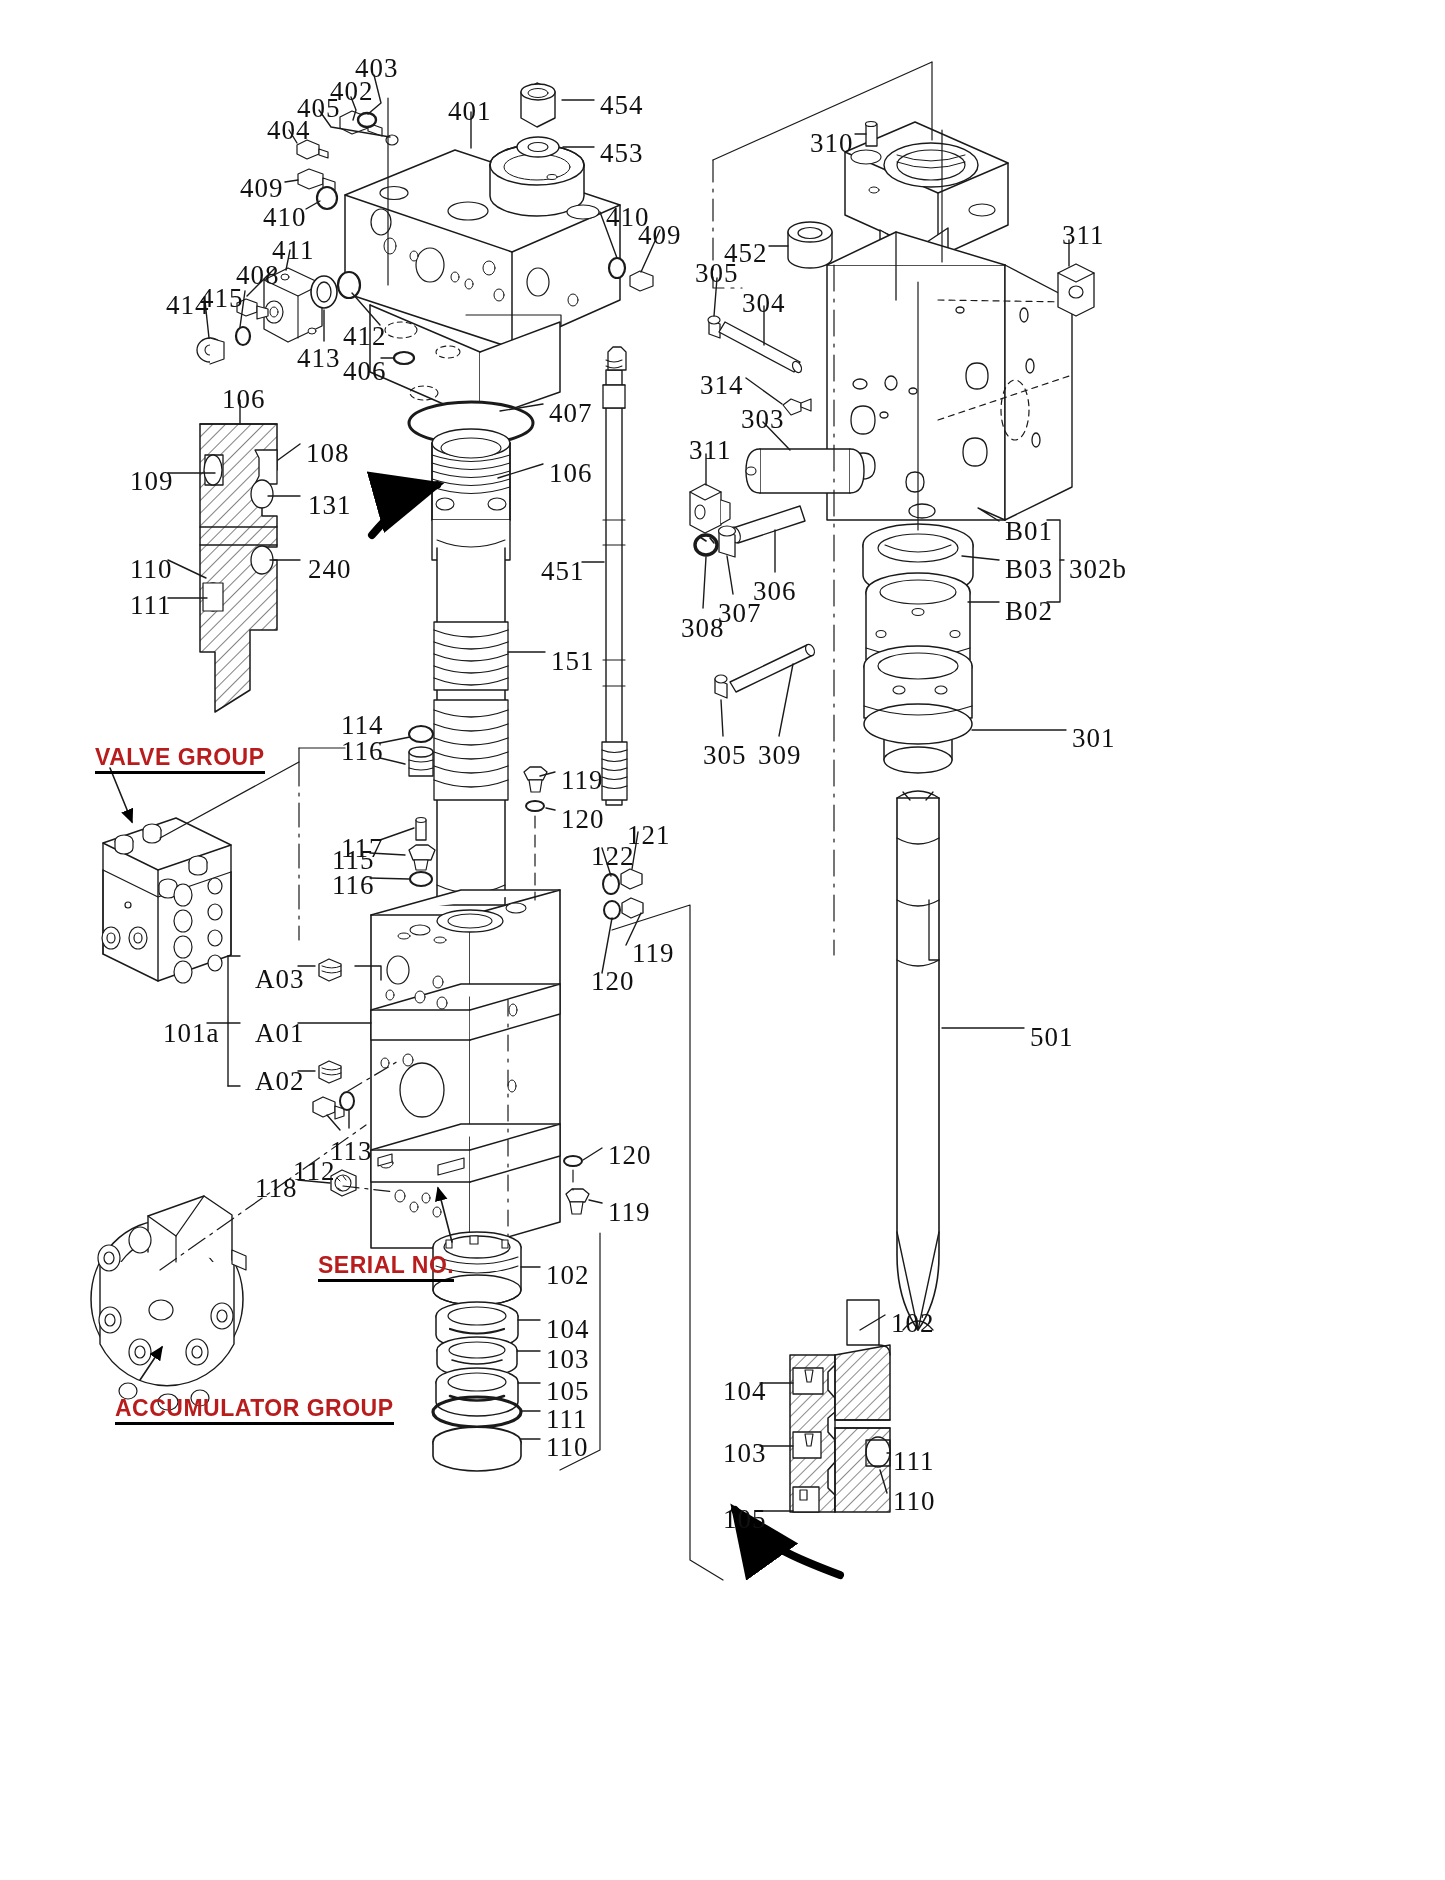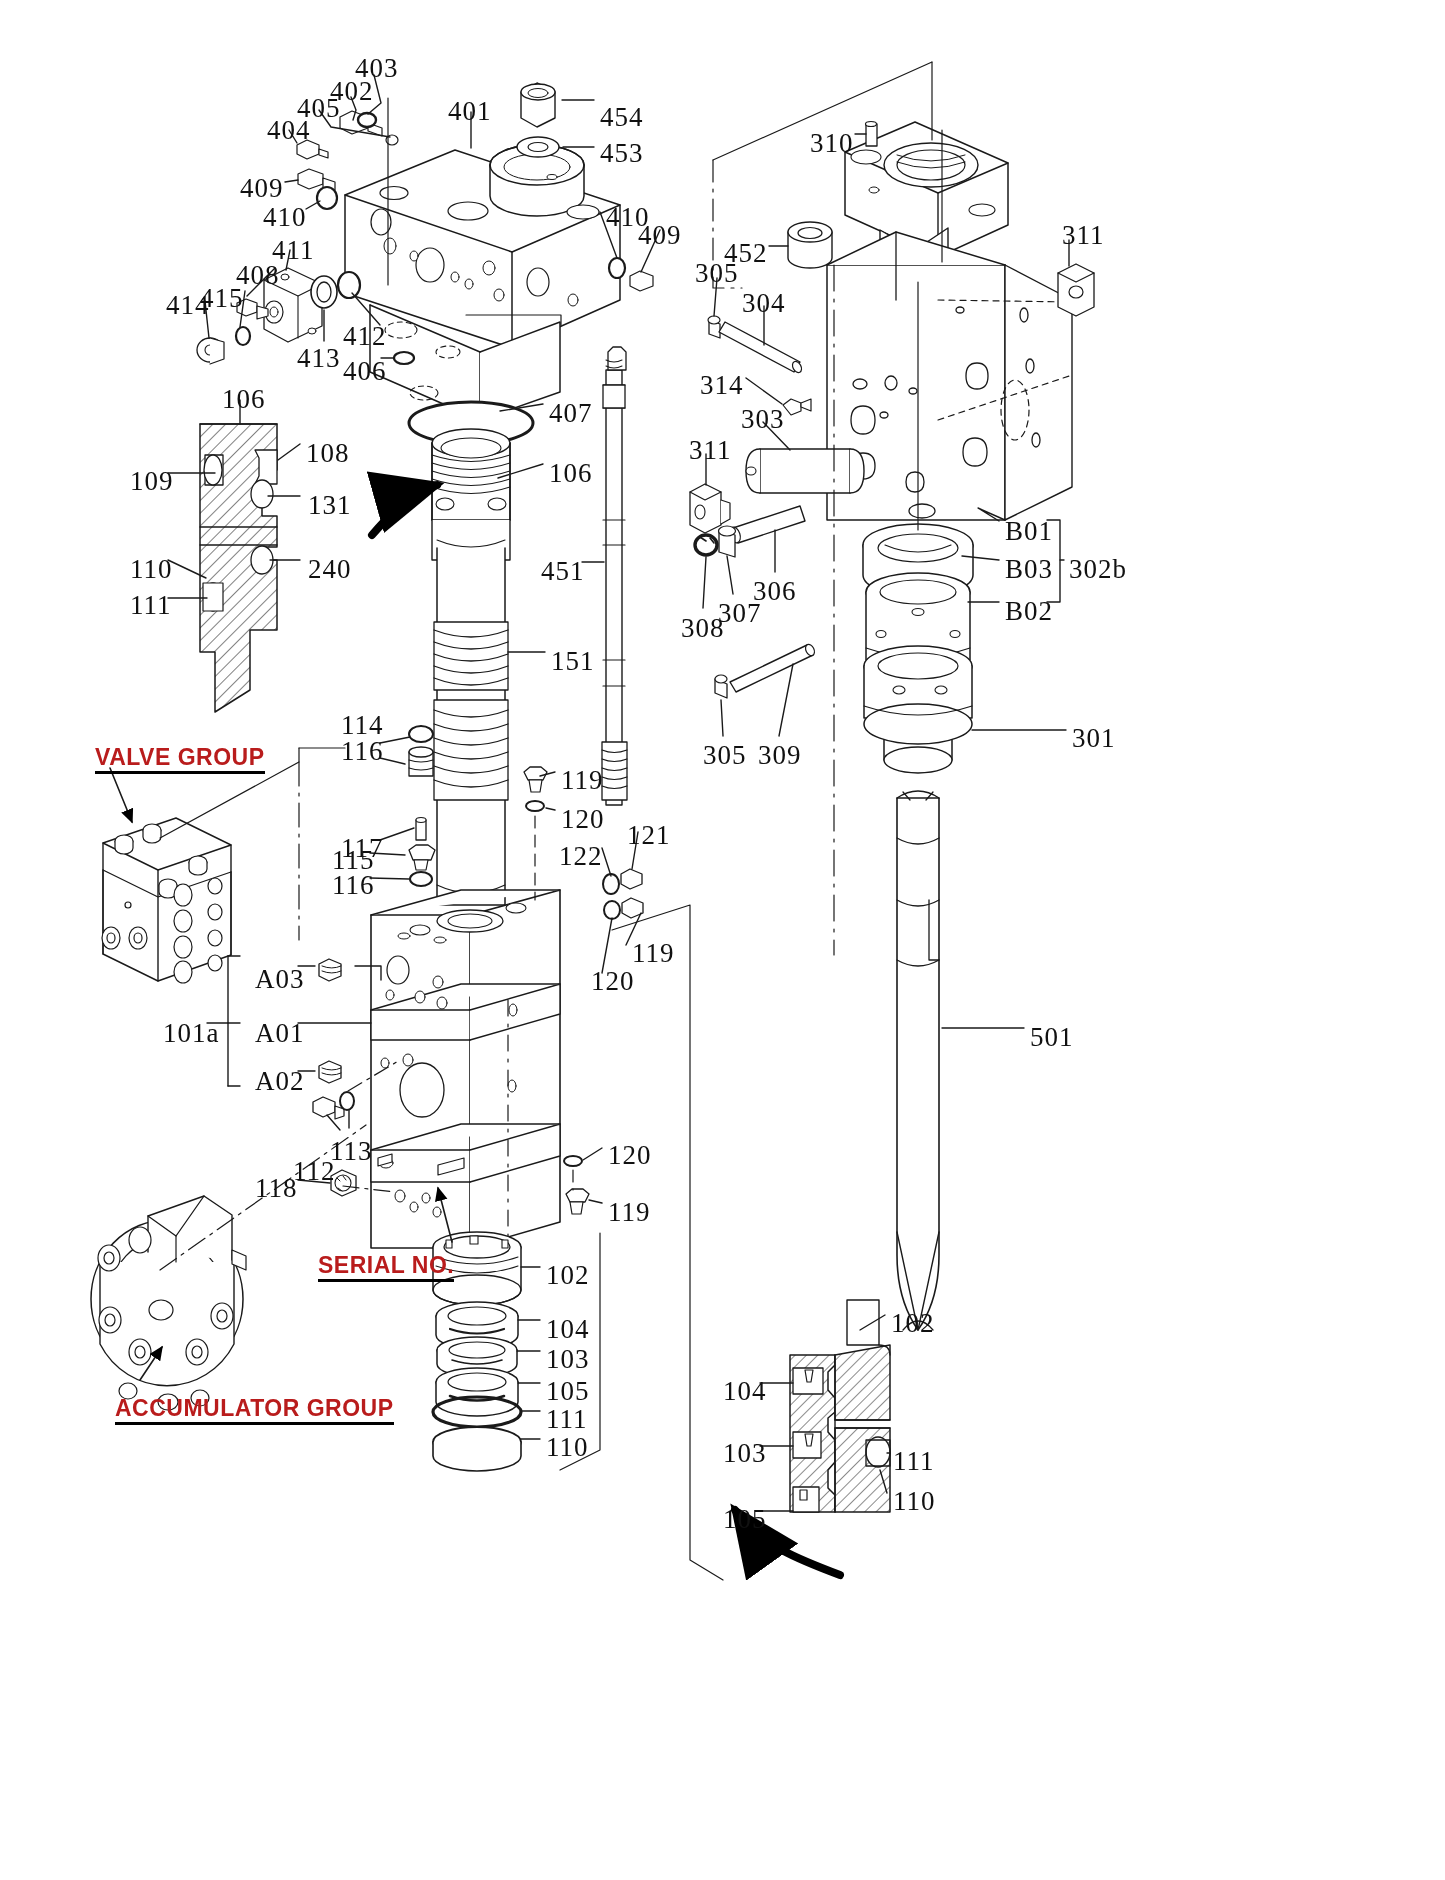--- a/index.html
+++ b/index.html
@@ -742,21 +742,21 @@
 
   </g>
 </svg>
 
 <div id="callout-layer">
       <div class="lbl" style="left: 355px; top: 55px;">403</div>
       <div class="lbl" style="left: 330px; top: 78px;">402</div>
       <div class="lbl" style="left: 297px; top: 95px;">405</div>
       <div class="lbl" style="left: 267px; top: 117px;">404</div>
       <div class="lbl" style="left: 448px; top: 98px;">401</div>
-      <div class="lbl" style="left: 600px; top: 104px;">454</div>
+      <div class="lbl" style="left: 600px; top: 92px;">454</div>
       <div class="lbl" style="left: 600px; top: 140px; font-family: Liberation Serif, serif;">453</div>
       <div class="lbl" style="left: 240px; top: 175px;">409</div>
       <div class="lbl" style="left: 263px; top: 204px;">410</div>
       <div class="lbl" style="left: 606px; top: 204px;">410</div>
       <div class="lbl" style="left: 638px; top: 222px;">409</div>
       <div class="lbl" style="left: 272px; top: 237px;">411</div>
       <div class="lbl" style="left: 236px; top: 262px;">408</div>
       <div class="lbl" style="left: 200px; top: 285px;">415</div>
       <div class="lbl" style="left: 166px; top: 292px;">414</div>
       <div class="lbl" style="left: 343px; top: 323px;">412</div>
@@ -774,21 +774,21 @@
       <div class="lbl" style="left: 541px; top: 558px;">451</div>
       <div class="lbl" style="left: 551px; top: 648px;">151</div>
       <div class="lbl" style="left: 341px; top: 738px;">116</div>
       <div class="lbl" style="left: 341px; top: 712px;">114</div>
       <div class="lbl" style="left: 561px; top: 767px;">119</div>
       <div class="lbl" style="left: 561px; top: 806px;">120</div>
       <div class="lbl" style="left: 341px; top: 835px;">117</div>
       <div class="lbl" style="left: 332px; top: 847px;">115</div>
       <div class="lbl" style="left: 332px; top: 872px;">116</div>
       <div class="lbl" style="left: 627px; top: 822px;">121</div>
-      <div class="lbl" style="left: 559px; top: 843px;">122</div>
+      <div class="lbl" style="left: 591px; top: 843px;">122</div>
       <div class="lbl" style="left: 632px; top: 940px;">119</div>
       <div class="lbl" style="left: 591px; top: 968px;">120</div>
       <div class="lbl" style="left: 255px; top: 966px;">A03</div>
       <div class="lbl" style="left: 163px; top: 1020px;">101a</div>
       <div class="lbl" style="left: 255px; top: 1020px;">A01</div>
       <div class="lbl" style="left: 255px; top: 1068px;">A02</div>
       <div class="lbl" style="left: 330px; top: 1138px;">113</div>
       <div class="lbl" style="left: 293px; top: 1158px;">112</div>
       <div class="lbl" style="left: 255px; top: 1175px;">118</div>
       <div class="lbl" style="left: 608px; top: 1142px;">120</div>

